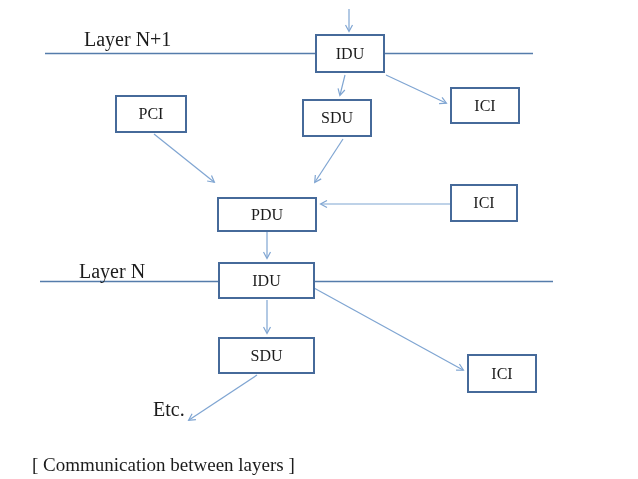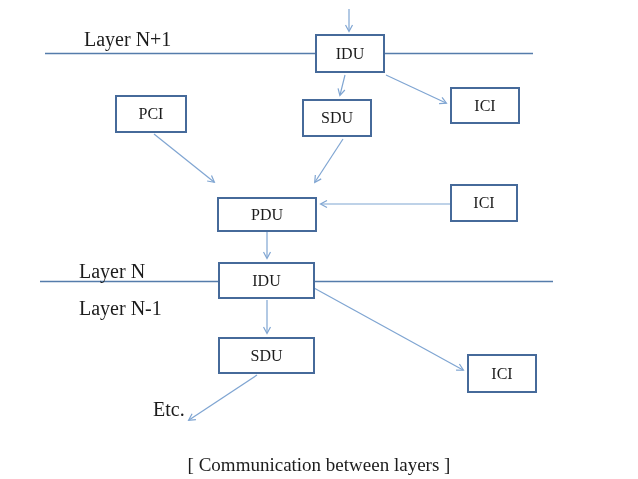--- a/index.html
+++ b/index.html
@@ -61,22 +61,23 @@
     position: absolute;
     z-index: 2;
     left: 153px; top: 398px;
     font-size: 20px;
   }
   .caption {
     position: absolute;
     z-index: 2;
     left: 0; top: 454px;
     width: 100%;
-    text-align: center;
+    text-align: left;
     font-size: 19px;
+    padding-left: 32px;
   }
 </style>
 </head>
 <body>
 
 <div class="canvas">
 
   <svg class="connectors" viewBox="0 0 638 479" xmlns="http://www.w3.org/2000/svg">
     <defs>
       <marker id="head" markerWidth="9" markerHeight="9" refX="7" refY="4.5" orient="auto" markerUnits="userSpaceOnUse">
@@ -94,21 +95,20 @@
     <line class="arrow" x1="343" y1="139" x2="315" y2="182" marker-end="url(#head)"></line>
     <line class="arrow" x1="450" y1="204" x2="321" y2="204" marker-end="url(#head)"></line>
     <line class="arrow" x1="267" y1="221" x2="267" y2="258" marker-end="url(#head)"></line>
     <line class="arrow" x1="267" y1="300" x2="267" y2="333" marker-end="url(#head)"></line>
     <line class="arrow" x1="314" y1="288" x2="463" y2="370" marker-end="url(#head)"></line>
     <line class="arrow" x1="257" y1="375" x2="189" y2="420" marker-end="url(#head)"></line>
   </svg>
 
   <div class="layer-label label-layer-top">Layer N+1</div>
   <div class="layer-label label-layer-mid">Layer N</div>
-  <div class="layer-label label-layer-bottom">Layer N-1</div>
 
   <div class="node node-idu-top">IDU</div>
   <div class="node node-sdu-top">SDU</div>
   <div class="node node-ici-top">ICI</div>
   <div class="node node-pci">PCI</div>
   <div class="node node-pdu">PDU</div>
   <div class="node node-ici-mid">ICI</div>
   <div class="node node-idu-bottom">IDU</div>
   <div class="node node-sdu-bottom">SDU</div>
   <div class="node node-ici-bottom">ICI</div>

